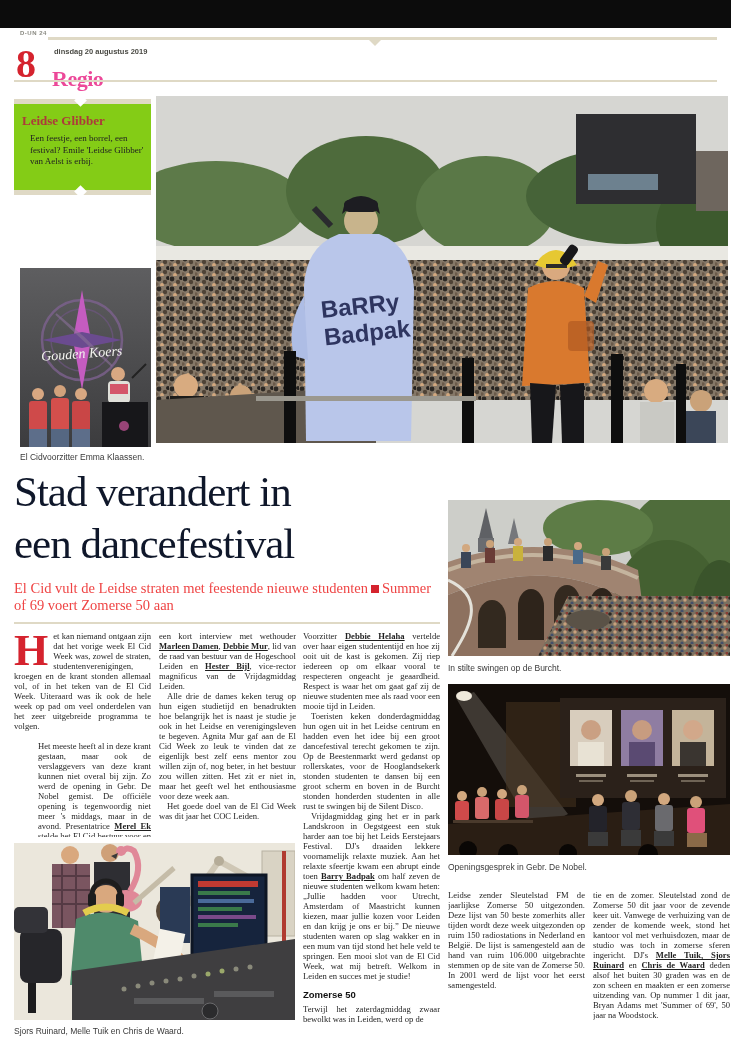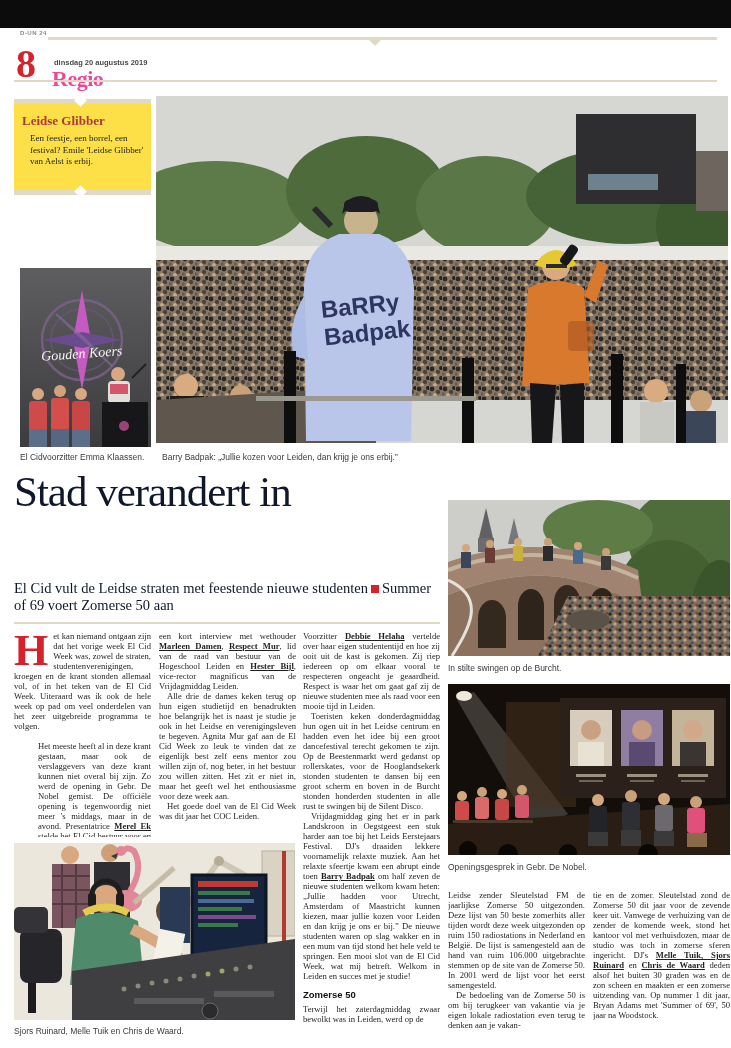--- a/index.html
+++ b/index.html
@@ -6,37 +6,37 @@
   .page{position:relative;width:731px;height:1048px;background:#ffffff;overflow:hidden;
         font-family:"Liberation Serif",serif;}
   .abs{position:absolute;}
   .topbar{left:0;top:0;width:731px;height:28px;background:#0c0c0c;}
   .folio{left:20px;top:30px;font:bold 6px "Liberation Sans",sans-serif;color:#8a8a82;letter-spacing:.5px;}
   .rule{background:#dfd9c5;}
   .rule1{left:48px;top:37px;width:669px;height:3px;}
   .rule1-notch{left:369px;top:40px;width:0;height:0;border-left:6px solid transparent;
         border-right:6px solid transparent;border-top:6px solid #dfd9c5;}
   .pagenum{left:16px;top:40px;font:800 40px "Liberation Serif",serif;color:#d5232e;}
-  .dateline{left:54px;top:58px;font:bold 7.5px "Liberation Sans",sans-serif;color:#4a4a44;}
+  .dateline{left:54px;top:47px;font:bold 7.5px "Liberation Sans",sans-serif;color:#4a4a44;}
   .section{left:52px;top:66px;font:bold 22px "Liberation Serif",serif;color:#ec4899;letter-spacing:-.5px;}
   .rule2{left:14px;top:80px;width:703px;height:2px;}
   
-  .gbox{left:14px;top:99px;width:137px;height:96px;background:#fde047;}
+  .gbox{left:14px;top:99px;width:137px;height:96px;background:#84cc16;}
   .gband{position:absolute;left:0;width:137px;height:5px;background:#dfd9c5;}
   .gband .dia{position:absolute;left:62px;top:-3px;width:9px;height:9px;background:#ffffff;transform:rotate(45deg);}
   .gtitle{position:absolute;left:8px;top:14px;font:bold 13px "Liberation Serif",serif;color:#ad3a3a;}
   .gtext{position:absolute;left:8px;top:34px;width:120px;font:9px "Liberation Serif",serif;line-height:11.5px;color:#222;margin-left:8px;}
   
   .ph{display:block;}
   .cap{font:8.5px "Liberation Sans",sans-serif;color:#3a3a3a;}
   
   .headline{left:14px;top:466px;width:440px;font:400 43px "Liberation Serif",serif;
         line-height:52px;color:#0f172a;letter-spacing:-1px;}
   .standfirst{left:14px;top:580px;width:424px;font:400 14.5px "Liberation Serif",serif;
-        line-height:17px;color:#0f172a;}
+        line-height:17px;color:#ef4444;}
   .redsq{display:inline-block;width:8px;height:8px;background:#d5232e;margin:0 3px;}
   .rule3{left:14px;top:622px;width:426px;height:2px;}
   
   .col{width:137px;font:8.6px "Liberation Serif",serif;line-height:10px;color:#1f1f1f;
        text-align:justify;overflow:hidden;}
   .col .p{margin:0;}
   .col .ind{text-indent:8px;}
   .col .gap{margin-top:10px;margin-left:24px;}
   .bold{font-weight:bold;text-decoration:underline;}
   .dropcap{float:left;font:bold 44px "Liberation Serif",serif;color:#d5232e;line-height:38px;
@@ -171,36 +171,36 @@
     <g>
       <rect x="128" y="255" width="12" height="92" fill="#0e0e0e"></rect>
       <rect x="306" y="262" width="12" height="85" fill="#0e0e0e"></rect>
       <rect x="455" y="258" width="12" height="89" fill="#0e0e0e"></rect>
       <rect x="520" y="268" width="10" height="79" fill="#0e0e0e"></rect>
       <rect x="100" y="300" width="220" height="5" fill="#9b988f"></rect>
     </g>
   </svg>
 
   <div class="abs cap" style="left:20px;top:452px;width:131px;">El Cidvoorzitter Emma Klaassen.</div>
-  <div class="abs cap" style="left:162px;top:452px;width:440px;">Barry Badpak: „Jullie kozen voor Leiden, dan krijg je ons erbij.”</div>
 
   <div class="abs headline">
     <div>Stad verandert in</div>
+    <div>een dancefestival</div>
   </div>
   <div class="abs standfirst"><span>El Cid vult de Leidse straten met feestende nieuwe studenten</span><span class="redsq"></span><span>Summer of 69 voert Zomerse 50 aan</span></div>
   <div class="abs rule rule3"></div>
 
   <div class="abs col c1">
     <span class="dropcap">H</span>
     <p class="p"><span>et kan niemand ontgaan zijn dat het vorige week El Cid Week was, zowel de straten, studentenverenigingen, kroegen en de krant stonden allemaal vol, of in het teken van de El Cid Week. Uiteraard was ik ook de hele week op pad om veel onderdelen van het zeer uitgebreide programma te volgen.</span></p>
     <p class="p gap"><span>Het meeste heeft al in deze krant gestaan, maar ook de verslaggevers van deze krant kunnen niet overal bij zijn. Zo werd de opening in Gebr. De Nobel gemist. De officiële opening is tegenwoordig niet meer 's middags, maar in de avond. Presentatrice </span><span class="bold">Merel Ek</span><span> stelde het El Cid bestuur voor en had daarna</span></p>
   </div>
 
   <div class="abs col c2">
-    <p class="p"><span>een kort interview met wethouder </span><span class="bold">Marleen Damen</span><span>, </span><span class="bold">Respect Mur</span><span>, lid van de raad van bestuur van de Hogeschool Leiden en </span><span class="bold">Hester Bijl</span><span>, vice-rector magnificus van de Vrijdagmiddag Leiden.</span></p>
+    <p class="p"><span>een kort interview met wethouder </span><span class="bold">Marleen Damen</span><span>, </span><span class="bold">Debbie Mur</span><span>, lid van de raad van bestuur van de Hogeschool Leiden en </span><span class="bold">Hester Bijl</span><span>, vice-rector magnificus van de Vrijdagmiddag Leiden.</span></p>
     <p class="p ind"><span>Alle drie de dames keken terug op hun eigen studietijd en benadrukten hoe belangrijk het is naast je studie je ook in het Leidse en verenigingsleven te begeven. Agnita Mur gaf aan de El Cid Week zo leuk te vinden dat ze eigenlijk best zelf eens mentor zou willen zijn of, nog beter, in het bestuur zou willen zitten. Het zit er niet in, maar het geeft wel het enthousiasme voor deze week aan.</span></p>
     <p class="p ind"><span>Het goede doel van de El Cid Week was dit jaar het COC Leiden.</span></p>
   </div>
 
   <div class="abs col c3">
     <p class="p"><span>Voorzitter </span><span class="bold">Debbie Helaha</span><span> vertelde over haar eigen studententijd en hoe zij ooit uit de kast is gekomen. Zij riep iedereen op om elkaar vooral te respecteren ongeacht je geaardheid. Respect is waar het om gaat gaf zij de nieuwe studenten mee als raad voor een mooie tijd in Leiden.</span></p>
     <p class="p ind"><span>Toeristen keken donderdagmiddag hun ogen uit in het Leidse centrum en hadden even het idee bij een groot dancefestival terecht gekomen te zijn. Op de Beestenmarkt werd gedanst op rollerskates, voor de Hooglandsekerk stonden studenten te dansen bij een groot scherm en boven in de Burcht stonden honderden studenten in alle rust te swingen bij de Silent Disco.</span></p>
     <p class="p ind"><span>Vrijdagmiddag ging het er in park Landskroon in Oegstgeest een stuk harder aan toe bij het Leids Eerstejaars Festival. DJ's draaiden lekkere voornamelijk relaxte muziek. Aan het relaxte sfeertje kwam een abrupt einde toen </span><span class="bold">Barry Badpak</span><span> om half zeven de nieuwe studenten welkom kwam heten: „Jullie hadden voor Utrecht, Amsterdam of Maastricht kunnen kiezen, maar jullie kozen voor Leiden en dan krijg je ons er bij.” De nieuwe studenten waren op slag wakker en in een mum van tijd stond het hele veld te springen. Een mooi slot van de El Cid Week, wat mij betreft. Welkom in Leiden en succes met je studie!</span></p>
     <div class="colsub">Zomerse 50</div>
     <p class="p"><span>Terwijl het zaterdagmiddag zwaar bewolkt was in Leiden, werd op de</span></p>
@@ -310,21 +310,20 @@
       <circle cx="20" cy="166" r="9" fill="#0a0705"></circle>
         <circle cx="60" cy="170" r="10" fill="#0a0705"></circle>
       <circle cx="120" cy="169" r="9" fill="#0a0705"></circle>
         <circle cx="200" cy="170" r="10" fill="#0a0705"></circle>
     </g>
   </svg>
   <div class="abs cap" style="left:448px;top:862px;width:282px;">Openingsgesprek in Gebr. De Nobel.</div>
 
   <div class="abs col c4">
     <p class="p"><span>Leidse zender Sleutelstad FM de jaarlijkse Zomerse 50 uitgezonden. Deze lijst van 50 beste zomerhits aller tijden wordt deze week uitgezonden op ruim 150 radiostations in Nederland en België. De lijst is samengesteld aan de hand van ruim 106.000 uitgebrachte stemmen op de site van de Zomerse 50. In 2001 werd de lijst voor het eerst samengesteld.</span></p>
-    <p class="p ind"><span>De bedoeling van de Zomerse 50 is om bij terugkeer van vakantie via je eigen lokale radiostation even terug te denken aan je vakan-</span></p>
   </div>
   <div class="abs col c5">
     <p class="p"><span>tie en de zomer. Sleutelstad zond de Zomerse 50 dit jaar voor de zevende keer uit. Vanwege de verhuizing van de zender de komende week, stond het kantoor vol met verhuisdozen, maar de studio was toch in zomerse sferen ingericht. DJ's </span><span class="bold">Melle Tuik, Sjors Ruinard</span><span> en </span><span class="bold">Chris de Waard</span><span> deden alsof het buiten 30 graden was en de zon scheen en maakten er een zomerse uitzending van. Op nummer 1 dit jaar, Bryan Adams met 'Summer of 69', 50 jaar na Woodstock.</span></p>
   </div>
 
   <svg class="abs ph" style="left:14px;top:843px;" width="281" height="177" viewBox="0 0 281 177">
     <rect width="281" height="177" fill="#ebe7dc"></rect>
     <rect x="248" y="8" width="33" height="85" fill="#d9d3c4" stroke="#b8b2a2"></rect>
     <rect x="268" y="8" width="4" height="110" fill="#b03a30"></rect>
     <g>

